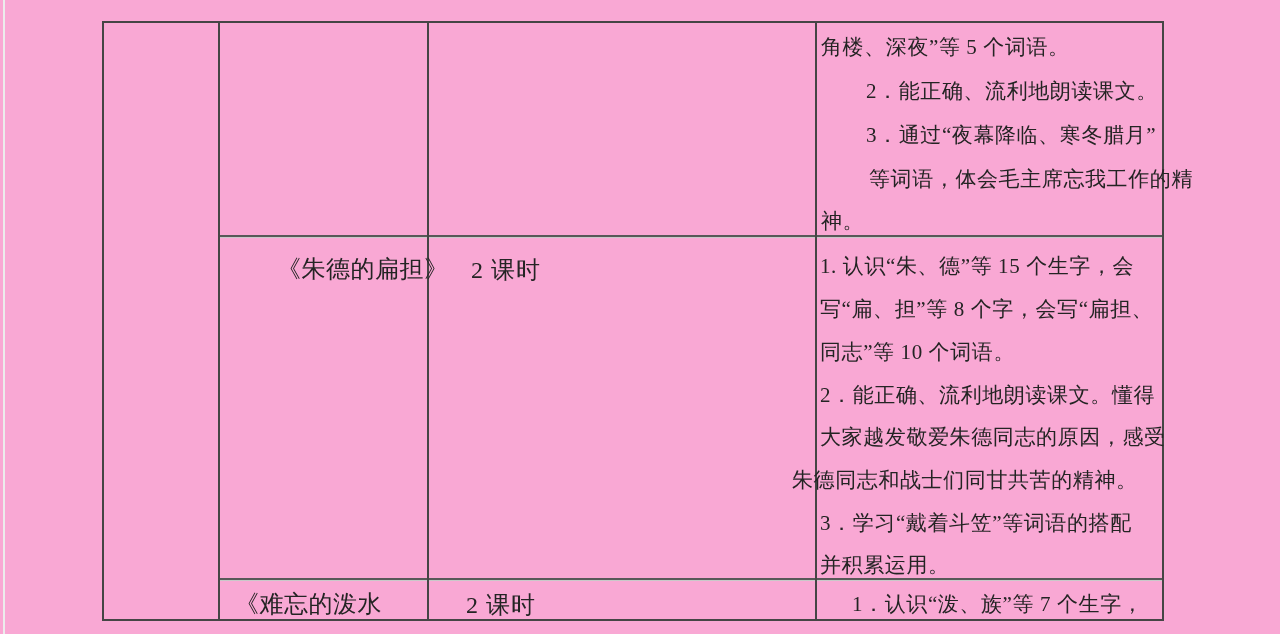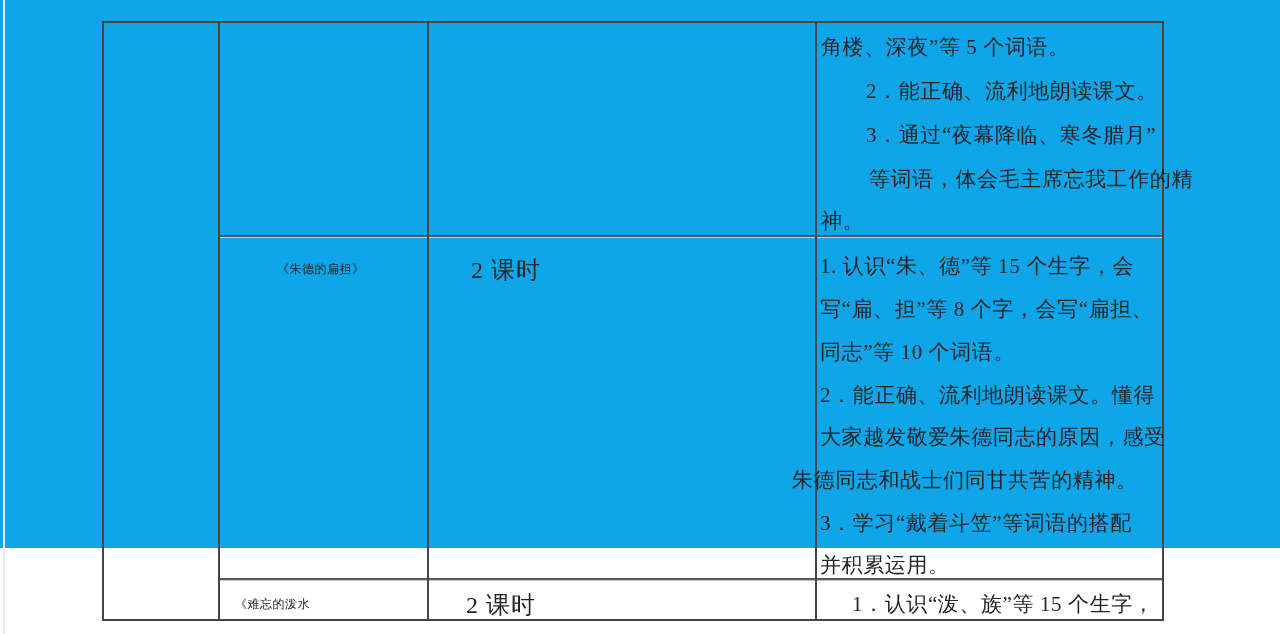--- a/index.html
+++ b/index.html
@@ -5,22 +5,22 @@
   * { margin: 0; padding: 0; box-sizing: border-box; }
   html, body { width: 1280px; height: 634px; overflow: hidden; }
   body {
     background: #ffffff;
     font-family: "Liberation Serif", "DejaVu Serif", serif;
     position: relative;
   }
   .page {
     position: absolute;
     left: 0; top: 0;
-    width: 1280px; height: 548px;
-    background: #0ea5e9;
+    width: 1280px; height: 634px;
+    background: #f9a8d4;
   }
   .photo-edge {
     position: absolute;
     left: 3px; top: 0;
     width: 2px; height: 634px;
     background: #ececec;
   }
   .vline {
     position: absolute;
     width: 2px;
@@ -37,21 +37,21 @@
   }
   .txt {
     position: absolute;
     color: #242424;
     font-size: 21px;
     line-height: 24px;
     white-space: nowrap;
     letter-spacing: 0.6px;
   }
   .title {
-    font-size: 12px;
+    font-size: 24px;
     letter-spacing: 0.5px;
   }
   .hours {
     font-size: 24px;
     letter-spacing: 1px;
   }
 </style>
 </head>
 <body>
 
@@ -92,16 +92,16 @@
     <div class="txt" style="left:820px; top:383px;">2．能正确、流利地朗读课文。懂得</div>
     <div class="txt" style="left:820px; top:425px;">大家越发敬爱朱德同志的原因，感受</div>
     <div class="txt" style="left:792px; top:468px;">朱德同志和战士们同甘共苦的精神。</div>
     <div class="txt" style="left:820px; top:511px;">3．学习“戴着斗笠”等词语的搭配</div>
     <div class="txt" style="left:820px; top:553px;">并积累运用。</div>
   </div>
 
   <div>
     <div class="txt title" style="left:235px; top:592px;">《难忘的泼水</div>
     <div class="txt hours" style="left:466px; top:593px;">2 课时</div>
-    <div class="txt" style="left:852px; top:592px;">1．认识“泼、族”等 15 个生字，</div>
+    <div class="txt" style="left:852px; top:592px;">1．认识“泼、族”等 7 个生字，</div>
   </div>
 
 </div>
 
 </body></html>

